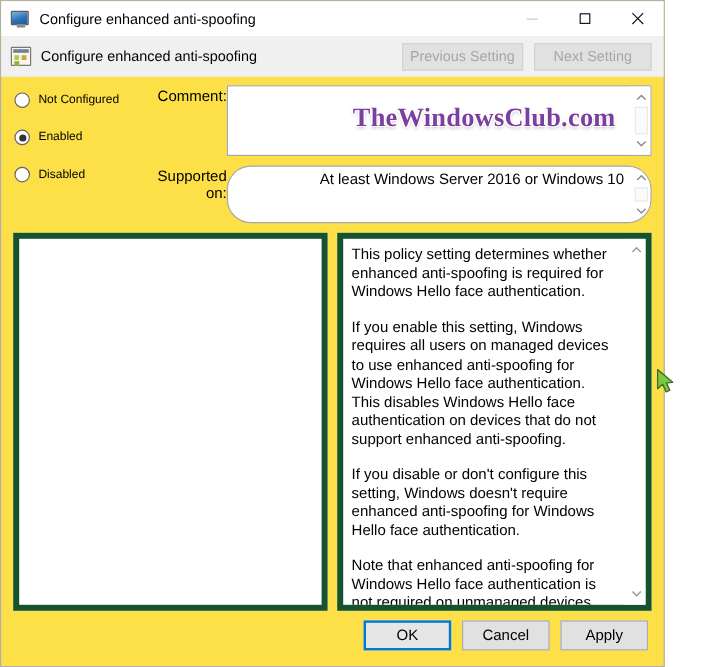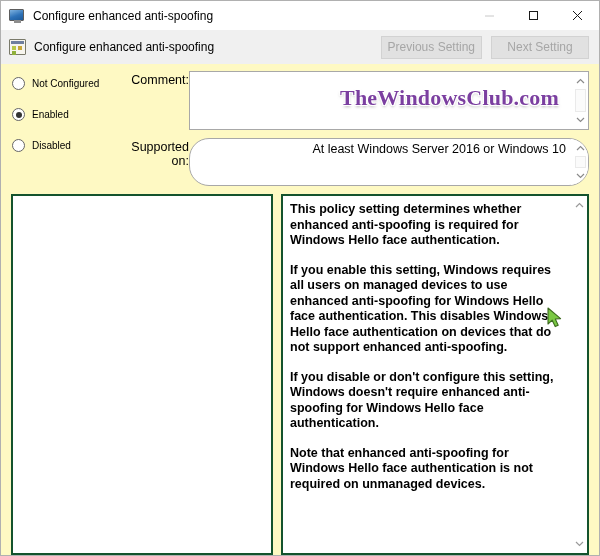--- a/index.html
+++ b/index.html
@@ -11,25 +11,25 @@
     width: 600px;
     height: 556px;
     font-family: "Liberation Sans", sans-serif;
     font-size: 12px;
     color: #000000;
     overflow: hidden;
   }
 
   .window {
     position: relative;
-    width: 600px;
+    width: 554px;
     height: 556px;
     box-sizing: border-box;
     border: 1px solid #b0b0b0;
-    background: #fef9c3;
+    background: #fde047;
     display: flex;
     flex-direction: column;
   }
 
   
   .titlebar {
     height: 29px;
     background: #ffffff;
     display: flex;
     align-items: center;
@@ -275,25 +275,24 @@
 
   .panes {
     flex: 1 1 auto;
     display: flex;
     padding: 0 10px 0 10px;
     box-sizing: border-box;
     min-height: 0;
   }
   .pane {
     background: #ffffff;
-    border: 2px solid #14532d;
-    box-sizing: border-box;
-    overflow: hidden;
-    display: flex;
-    font-weight: bold;
+    border: 5px solid #14532d;
+    box-sizing: border-box;
+    overflow: hidden;
+    display: flex;
   }
   .options-pane {
     width: 262px;
     flex: 0 0 auto;
     margin-right: 8px;
   }
   .help-pane {
     flex: 1 1 auto;
   }
   .help-text {
@@ -471,20 +470,25 @@
         <div class="arrow">
           <svg width="9" height="6" viewBox="0 0 9 6">
               <polyline points="1,1 4.5,4.5 8,1" fill="none" stroke="#9a9a9a" stroke-width="1.2"></polyline>
             </svg>
         </div>
       </div>
     </div>
 
   </div>
 
+  <div class="footer">
+    <button class="btn default">OK</button>
+    <button class="btn">Cancel</button>
+    <button class="btn">Apply</button>
+  </div>
 
   <div class="cursor">
     <svg width="18" height="24" viewBox="0 0 18 24">
       <polygon points="1,1 1,17 5.2,13.2 8.2,19.6 11.2,18.2 8.3,12 13.6,11.6" fill="#7ac943" stroke="#3d6b1f" stroke-width="1.1" stroke-linejoin="round"></polygon>
     </svg>
   </div>
 
 </div>
 
 </body></html>

